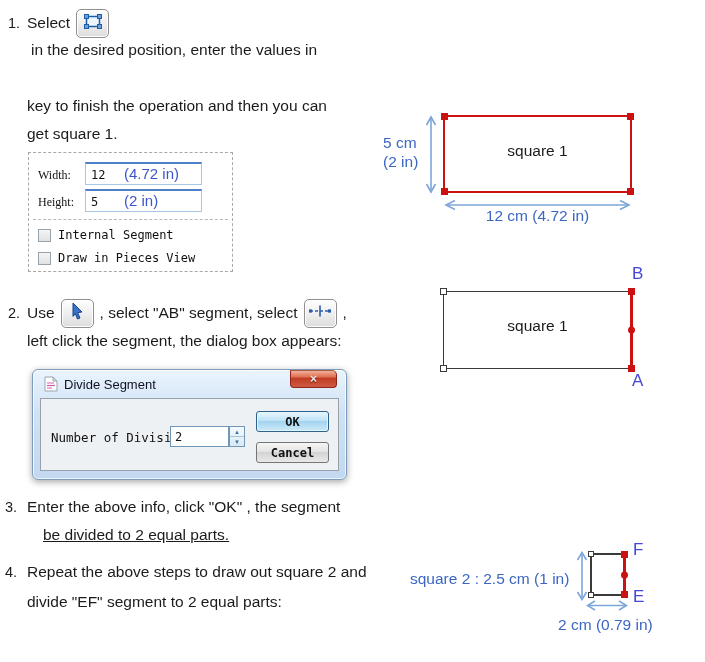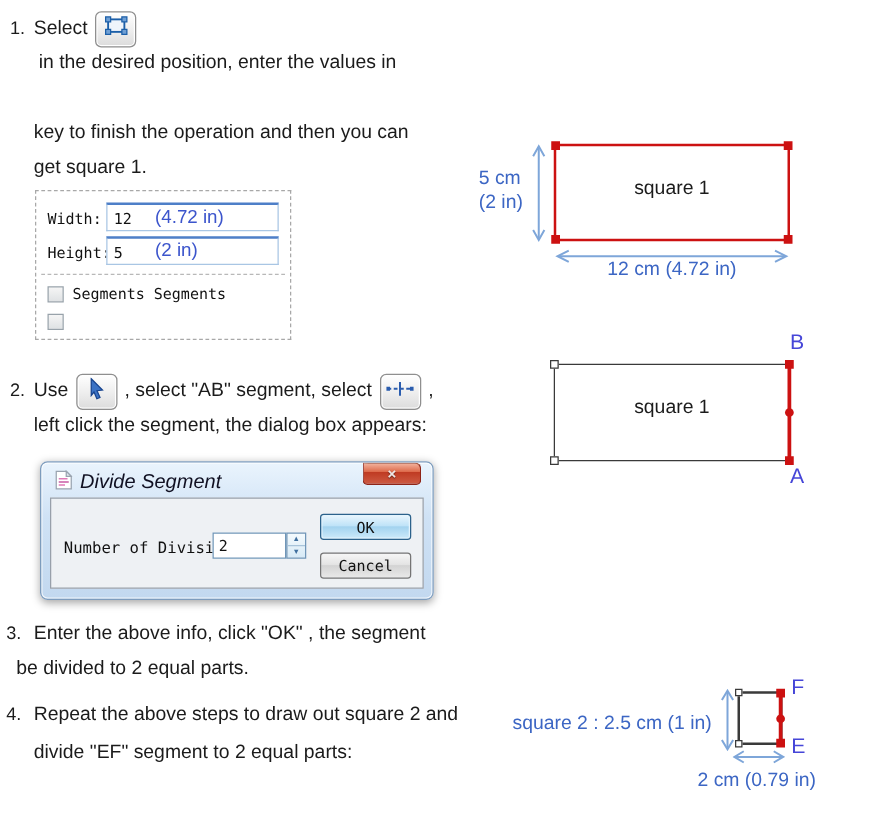--- a/index.html
+++ b/index.html
@@ -18,23 +18,23 @@
     display:inline-flex; align-items:center; justify-content:center;
     width:33px; height:29px; margin:0 6px;
     border:1px solid #8f8f8f; border-radius:5px;
     background:linear-gradient(#ffffff,#ededed 55%,#dcdcdc);
     box-shadow:inset 0 0 0 1px #ffffff;
   }
 
   
   .size-panel { left:28px; top:152px; width:205px; height:120px; border:1px dashed #a8a8a8; background:#fff; }
   .mono { font-family:"DejaVu Sans Mono", monospace; }
-  .sp-label { font-size:12px; color:#111; }
+  .sp-label { font-size:12px; color:#111;font-family:Liberation Serif, serif; }
   .dim-input {
-    position:absolute; width:138px; height:23px; background:#fff;
+    position:absolute; width:117px; height:23px; background:#fff;
     border:1px solid #a9c6e4; border-top:2px solid #4e7fc8;
   }
   .dim-val { position:absolute; left:5px; top:4px; font-size:12px; color:#111; }
   .dim-in { position:absolute; left:38px; top:1px; font-size:15px; color:#3c55cc; }
   .sep { position:absolute; left:4px; right:4px; top:66px; border-top:1px dashed #b8b8b8; }
   .cb-row { position:absolute; display:flex; align-items:center; }
   .cb-box { width:13px; height:13px; border:1px solid #98a2aa; background:linear-gradient(#f5f5f5,#dfe2e4); margin-right:7px; }
   .cb-label { font-size:12px; color:#111; }
 
   
@@ -49,21 +49,21 @@
   .dim-text { position:absolute; font-size:15.5px; color:#3c66c4; white-space:nowrap; }
   .pt-label { position:absolute; font-size:17px; color:#4646d8; }
 
   
   .dlg {
     position:absolute; left:32px; top:369px; width:315px; height:111px;
     border:1px solid #7d9cbd; border-radius:6px;
     background:linear-gradient(#eaf4fd,#cfe2f5 40%,#c2d8ef);
     box-shadow:0 2px 7px rgba(0,0,0,0.35), inset 0 0 0 1px rgba(255,255,255,0.75);
   }
-  .dlg-title { position:absolute; left:31px; top:7px; font-size:16px; color:#101022;font-style:italic; }
+  .dlg-title { position:absolute; left:31px; top:7px; font-size:13px; color:#101022; }
   .dlg-doc-icon { position:absolute; left:11px; top:6px; }
   .dlg-close {
     position:absolute; top:0; right:9px; width:47px; height:18px;
     display:flex; align-items:center; justify-content:center;
     background:linear-gradient(#f2b09a,#dd6a4b 40%,#bf3a22 42%,#cd5a42);
     border:1px solid #8e2417; border-top:1px solid #a85a44;
     border-radius:0 5px 4px 4px;
     color:#efe7e6; font-weight:bold; font-size:12px; text-shadow:0 1px 1px rgba(0,0,0,0.5);
   }
   .dlg-body {
@@ -81,20 +81,21 @@
     border:1px solid #7096b8; background:linear-gradient(#f4fafd,#d7eaf6);
     display:flex; flex-direction:column;
   }
   .spin-half { flex:1; display:flex; align-items:center; justify-content:center; font-size:6px; color:#3f6f9e; line-height:1; }
   .spin-divider { height:1px; background:#a8c4da; }
   .btn {
     position:absolute; left:215px; width:73px; height:21px;
     display:flex; align-items:center; justify-content:center;
     font-family:"DejaVu Sans Mono", monospace; font-size:12px; color:#111;
     border-radius:3px;
+    font-weight:bold;
   }
   .btn-ok { top:12px; border:1px solid #2c628b; background:linear-gradient(#eaf6fd,#bfe3f8 45%,#a3d3ef 50%,#cdeafa); box-shadow:inset 0 0 0 1px #e4f4fd; }
   .btn-cancel { top:43px; border:1px solid #757575; background:linear-gradient(#f6f6f6,#e4e4e4 45%,#d3d3d3 50%,#e9e9e9); }
 
   .arrow-svg { position:absolute; }
 </style>
 </head>
 <body>
 
 <div class="page">
@@ -125,24 +126,25 @@
       <span class="dim-in">(4.72 in)</span>
     </div>
     <span class="abs mono sp-label" style="left:9px; top:42px;">Height:</span>
     <div class="dim-input" style="left:56px; top:36px;">
       <span class="mono dim-val">5</span>
       <span class="dim-in">(2 in)</span>
     </div>
     <div class="sep"></div>
     <div class="cb-row" style="left:9px; top:75px;">
       <span class="cb-box"></span>
-      <span class="mono cb-label">Segments Segments</span>
+      <span class="mono cb-label">Internal Segment</span>
     </div>
     <div class="cb-row" style="left:9px; top:98px;">
       <span class="cb-box"></span>
+      <span class="mono cb-label">Draw in Pieces View</span>
     </div>
   </div>
 
   <div class="abs rect-red" style="left:443px; top:115px; width:189px; height:78px;">
     <span class="mk mk-red" style="left:-4px; top:-4px;"></span>
     <span class="mk mk-red" style="right:-4px; top:-4px;"></span>
     <span class="mk mk-red" style="left:-4px; bottom:-4px;"></span>
     <span class="mk mk-red" style="right:-4px; bottom:-4px;"></span>
     <span class="shape-label" style="top:25px;">square 1</span>
   </div>
@@ -227,21 +229,21 @@
     <span class="mid-dot"></span>
     <span class="shape-label" style="top:25px;">square 1</span>
   </div>
   <span class="pt-label" style="left:632px; top:264px;">B</span>
   <span class="pt-label" style="left:632px; top:371px;">A</span>
 
   <div class="abs step-row step-line" style="left:5px; top:498px;">
     <span class="num">3.</span>
     <span style="margin-left:3px;">Enter the above info, click "OK" , the segment</span>
   </div>
-  <div class="abs step-line" style="left:13px; top:526px;">be divided to 2 equal parts.</div>
+  <div class="abs step-line" style="left:43px; top:526px;text-decoration:underline;">be divided to 2 equal parts.</div>
 
   <div class="abs step-row step-line" style="left:5px; top:563px;">
     <span class="num">4.</span>
     <span style="margin-left:3px;">Repeat the above steps to draw out square 2 and</span>
   </div>
   <div class="abs step-line" style="left:27px; top:593px;">divide "EF" segment to 2 equal parts:</div>
 
   <div class="abs dim-text" style="left:410px; top:570px;">square 2 :  2.5 cm (1 in)</div>
   <svg class="arrow-svg" style="left:575px; top:551px;" width="14" height="50">
     <line x1="7" y1="2" x2="7" y2="48" stroke="#7ea6d9" stroke-width="1.6"></line>

